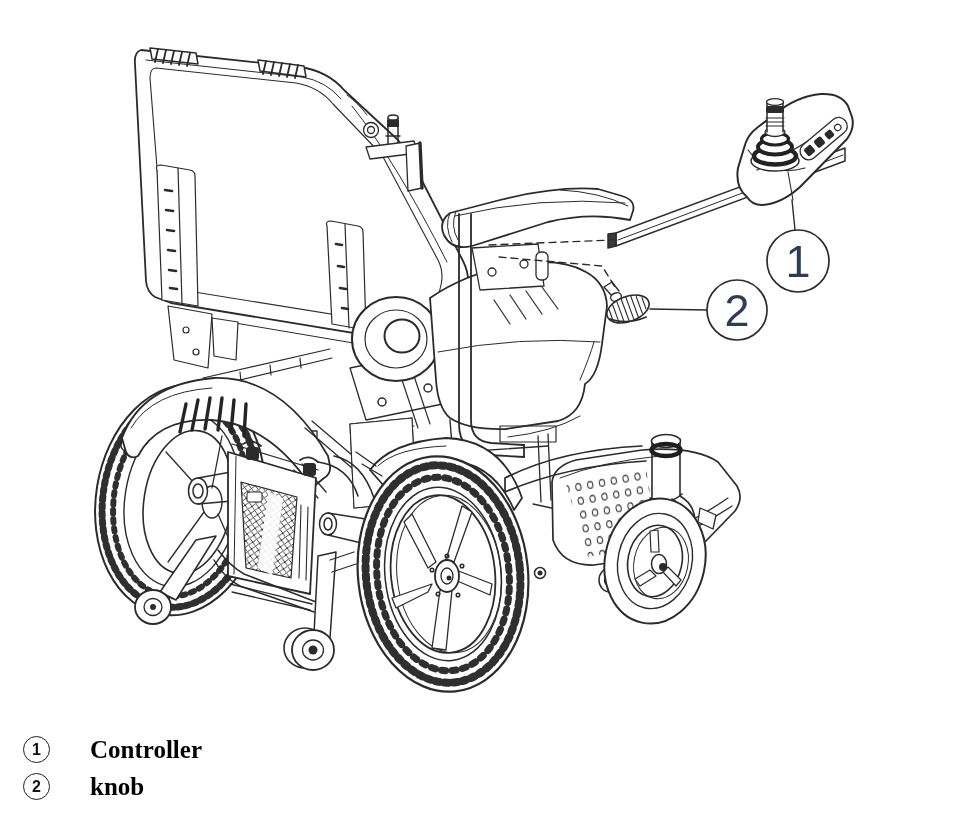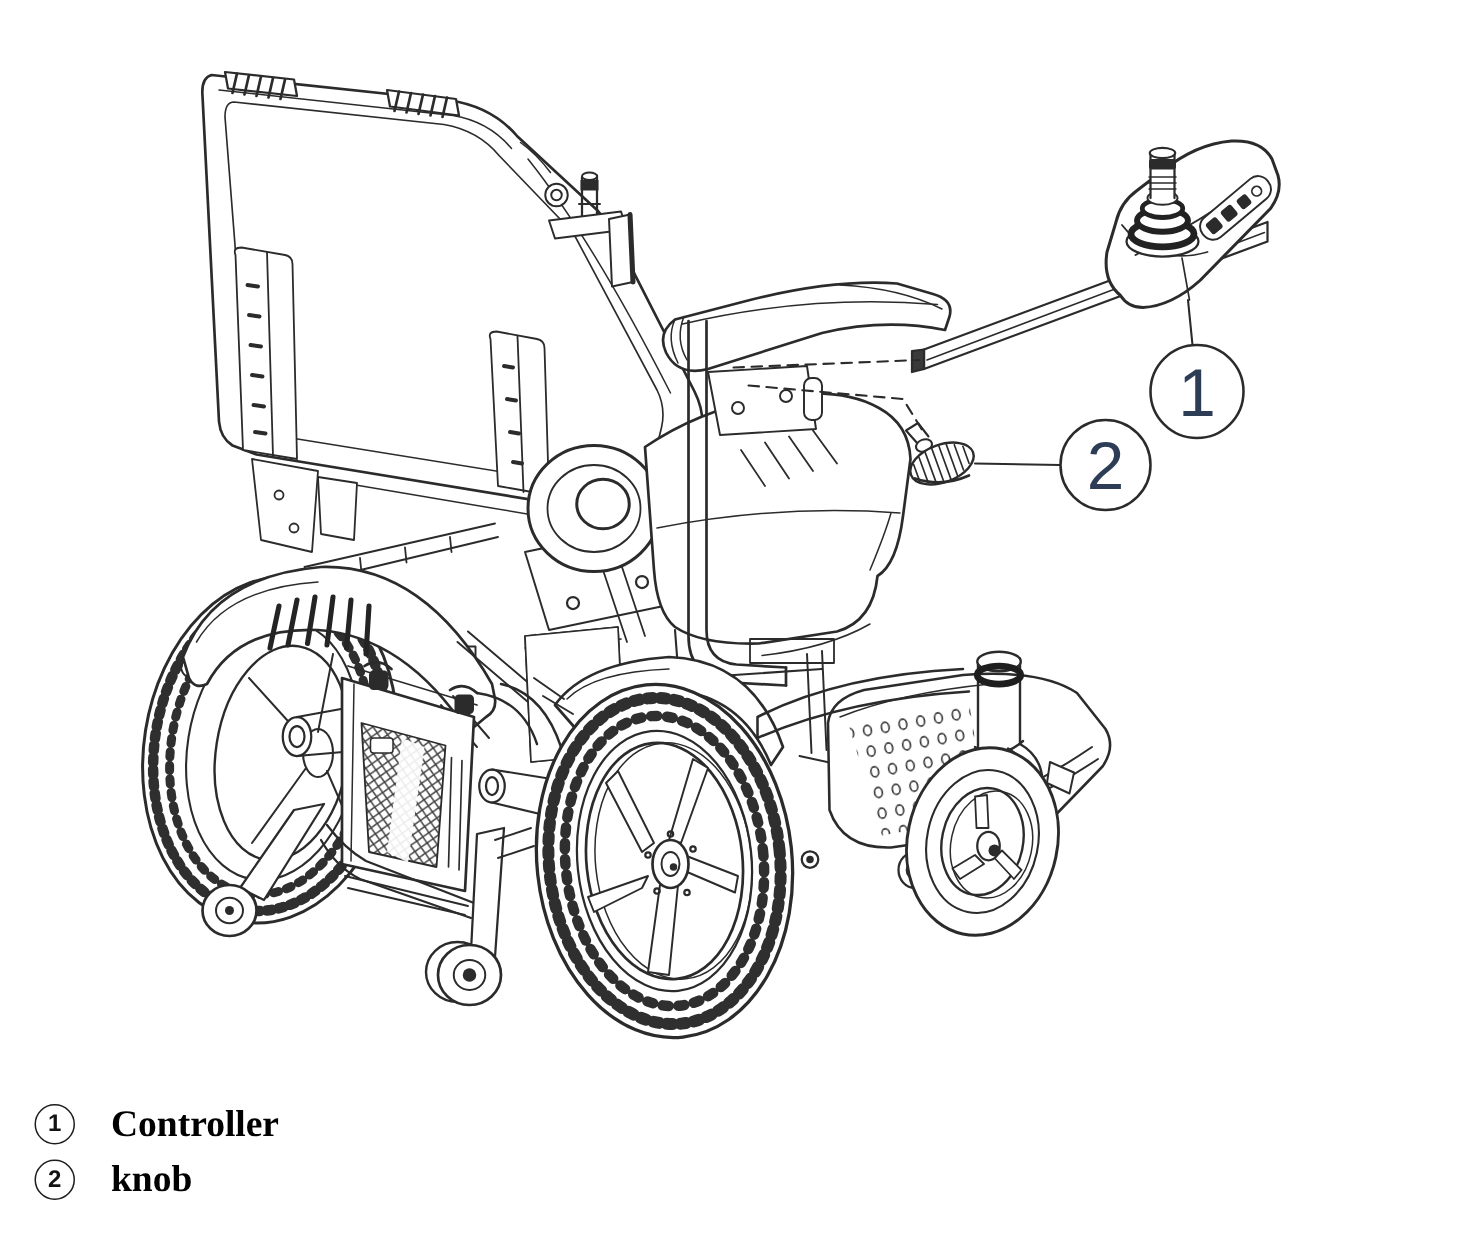--- a/index.html
+++ b/index.html
@@ -5,21 +5,21 @@
   html,body{margin:0;padding:0;background:#fff;}
   .stage{position:relative;width:978px;height:822px;background:#fff;overflow:hidden;
          font-family:"Liberation Sans",sans-serif;}
   .stage svg{position:absolute;left:0;top:0;}
   
   .legend{position:absolute;left:23px;top:731px;}
   .legend-row{display:flex;align-items:center;height:37px;}
   .lnum{box-sizing:border-box;width:27px;height:27px;border:1.7px solid #1d1d1d;border-radius:50%;
         display:flex;align-items:center;justify-content:center;
         font-family:"Liberation Sans",sans-serif;font-size:16px;font-weight:bold;color:#121212;flex:0 0 auto;}
-  .llabel{margin-left:24px;font-family:"Liberation Serif",serif;font-weight:bold;
+  .llabel{margin-left:40px;font-family:"Liberation Serif",serif;font-weight:bold;
           font-size:25px;color:#000;line-height:1;}
   .legend-row.indent2 .llabel{}
 </style>
 </head>
 <body>
 
 <div class="stage">
 
 <svg width="978" height="822" viewBox="0 0 978 822" fill="none" stroke="#2b2b2b" stroke-width="1.5" stroke-linecap="round" stroke-linejoin="round">
 

